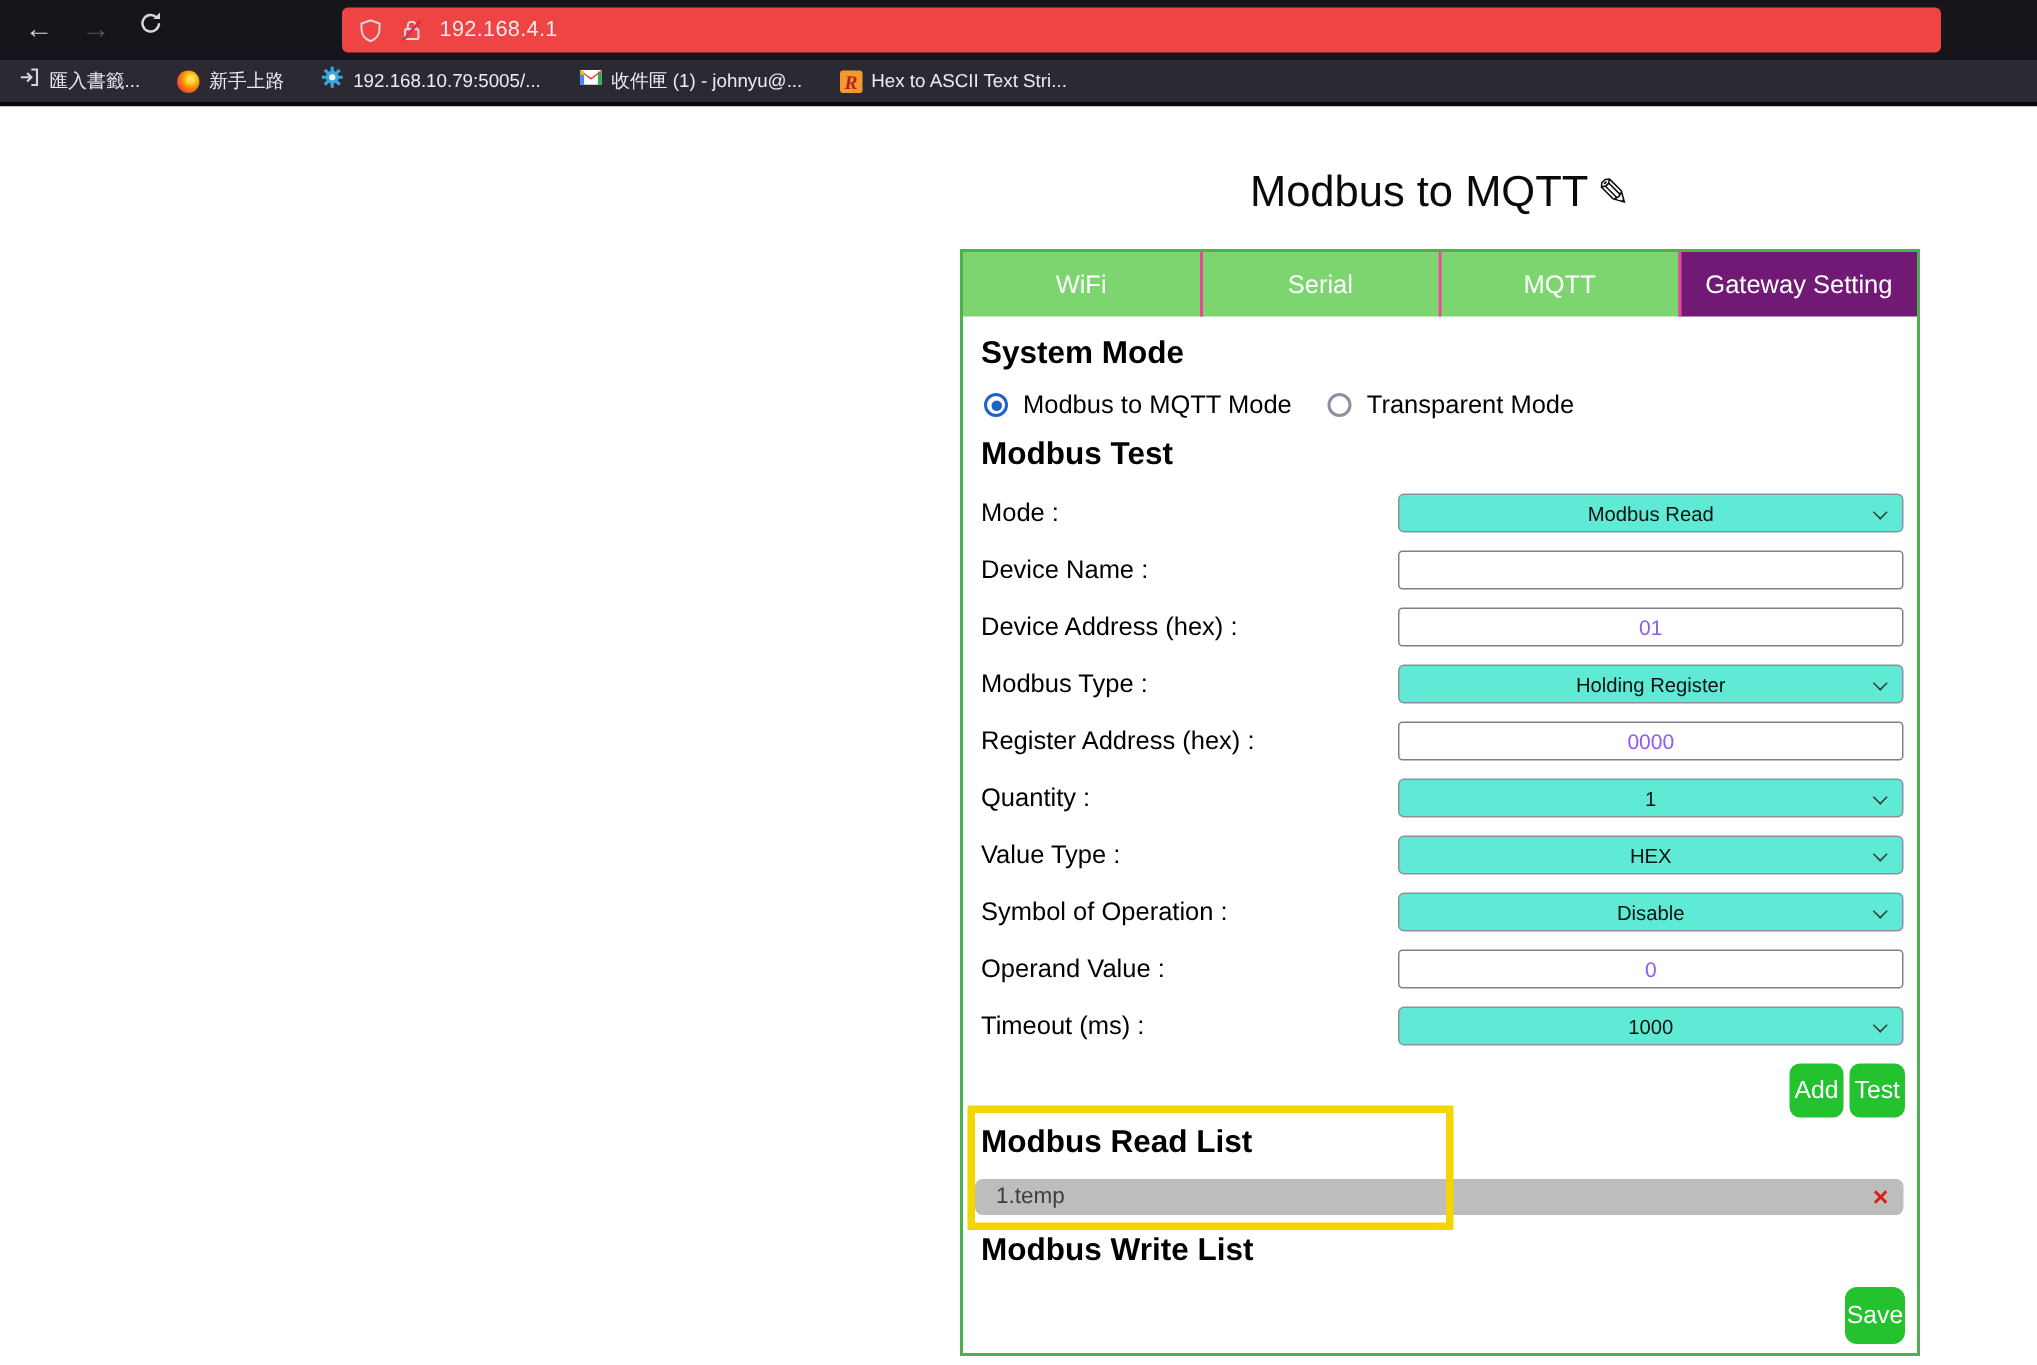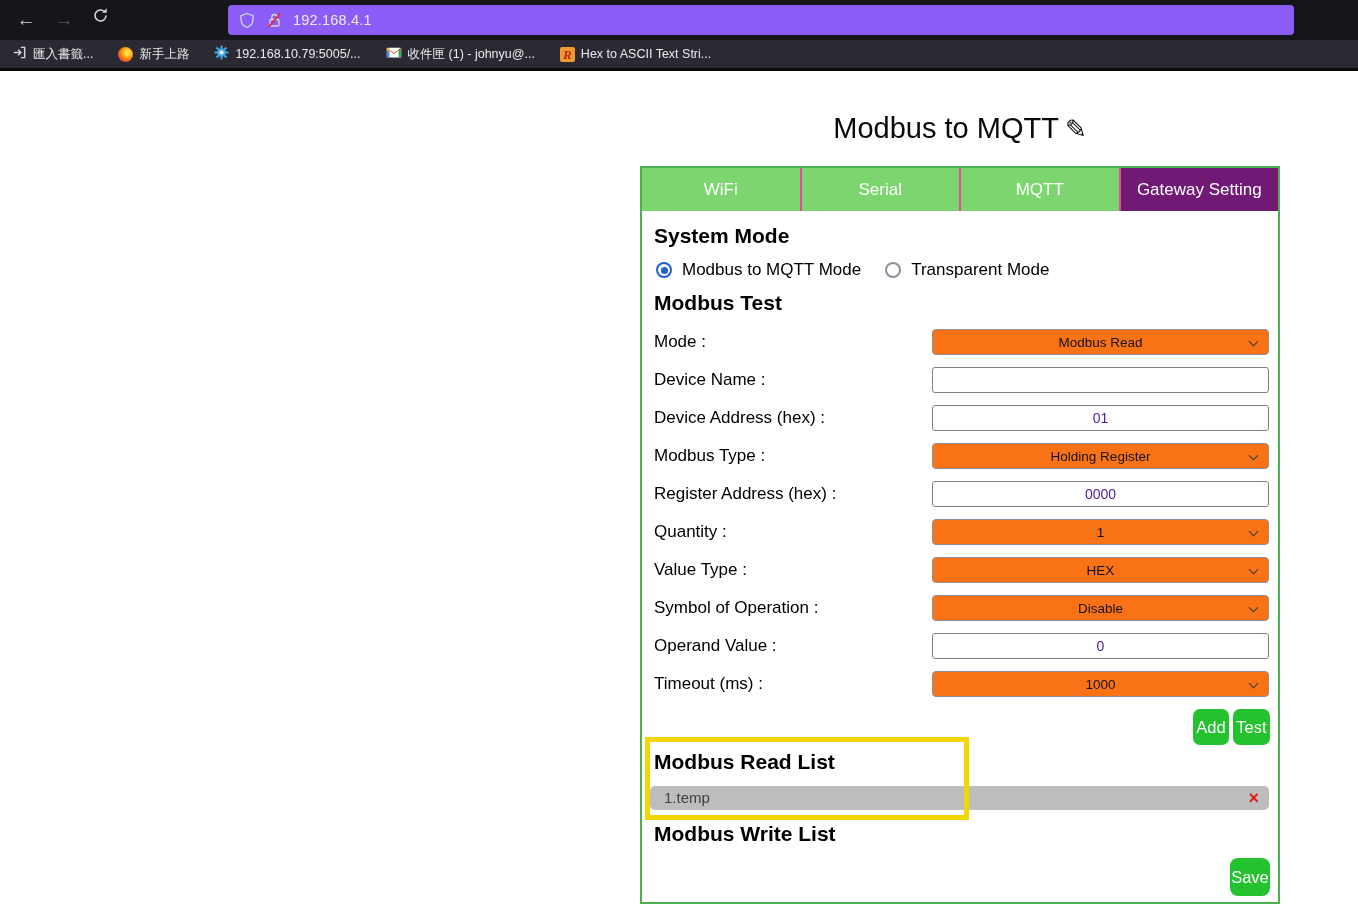--- a/index.html
+++ b/index.html
@@ -3,21 +3,21 @@
 <meta charset="utf-8">
 <style>
   * { margin:0; padding:0; box-sizing:border-box; }
   html,body { width:1358px; height:910px; background:#fff; font-family:"Liberation Sans", sans-serif; overflow:hidden; }
   body { position:relative; }
 
   
   .nav-toolbar { position:absolute; left:0; top:0; width:1358px; height:40px; background:#16151B; }
   .nav-btn { position:absolute; top:9px; font-size:19px; color:#D8D7DB; width:24px; text-align:center; line-height:22px; }
   .nav-btn.disabled { color:#56555F; }
-  .urlbar { position:absolute; left:228px; top:5px; width:1066px; height:30px; background:#8b5cf6; border-radius:4px; display:flex; align-items:center; }
+  .urlbar { position:absolute; left:228px; top:5px; width:1066px; height:30px; background:#ef4444; border-radius:4px; display:flex; align-items:center; }
   .urlbar .ic { display:inline-flex; margin-left:11px; }
   .url-text { color:#EDEDEF; font-size:14.5px; margin-left:10px; letter-spacing:.2px; }
 
   .bookmarks-bar { position:absolute; left:0; top:40px; width:1358px; height:28px; background:#2B2A33; display:flex; align-items:center; padding-left:12px; gap:25px; }
   .bm { display:flex; align-items:center; gap:6px; height:22px; }
   .bm-label { color:#EBEBEE; font-size:12.5px; white-space:nowrap; }
   .firefox-logo { width:15px; height:15px; border-radius:50%; background:radial-gradient(circle at 62% 38%, #ffe14d 0 16%, #ff9500 42%, #e6473a 72%, #b5007f 100%); display:inline-block; }
   .r-logo { width:15px; height:15px; background:#F4992C; border-radius:2px; color:#B3261E; font-family:"Liberation Serif", serif; font-style:italic; font-weight:bold; font-size:13px; line-height:15px; text-align:center; display:inline-block; }
   .chrome-sep { position:absolute; left:0; top:68px; width:1358px; height:3px; background:#09090B; }
 
@@ -36,24 +36,24 @@
 
   .radio-row { position:absolute; left:14px; top:92px; display:flex; align-items:center; gap:10px; font-size:17px; color:#000; }
   .radio { width:16px; height:16px; border-radius:50%; display:inline-block; position:relative; }
   .radio.on { border:2px solid #1F63C4; }
   .radio.on::after { content:""; position:absolute; left:2.5px; top:2.5px; width:7px; height:7px; border-radius:50%; background:#1F63C4; }
   .radio.off { border:2px solid #8F8F9D; background:#fff; }
   .radio-label { margin-right:14px; }
 
   .row { position:absolute; left:0; width:636px; height:26px; }
   .flabel { position:absolute; left:12px; top:3px; font-size:17px; color:#000; }
-  .select { position:absolute; left:290px; width:337px; height:26px; background:#f97316; border:1px solid #8F8F9D; border-radius:4px; }
+  .select { position:absolute; left:290px; width:337px; height:26px; background:#5eead4; border:1px solid #8F8F9D; border-radius:4px; }
   .sval { position:absolute; left:0; right:0; top:0; text-align:center; font-size:13.5px; line-height:25px; color:#111; }
   .chev { position:absolute; right:11px; top:8px; width:7px; height:7px; border-right:1.7px solid #3a3a3a; border-bottom:1.7px solid #3a3a3a; transform:rotate(45deg); }
-  .tinput { position:absolute; left:290px; width:337px; height:26px; background:#fff; border:1px solid #818181; border-radius:3px; text-align:center; font-size:14px; font-family:"Liberation Sans", sans-serif; color:#4c1d95; }
+  .tinput { position:absolute; left:290px; width:337px; height:26px; background:#fff; border:1px solid #818181; border-radius:3px; text-align:center; font-size:14px; font-family:"Liberation Sans", sans-serif; color:#8b5cf6; }
 
   .green-btn { position:absolute; background:#25C22F; color:#fff; border:none; border-radius:7px; font-size:16.5px; font-family:"Liberation Sans", sans-serif; text-align:center; }
 
   .list-row { position:absolute; left:8px; width:619px; height:24px; background:#BDBDBD; border-radius:5px; }
   .list-name { position:absolute; left:14px; top:3px; font-size:15px; color:#404040; }
   .list-del { position:absolute; right:10px; top:0px; font-size:18px; font-weight:bold; color:#DE1B17; line-height:24px; }
 
   .annotation { position:absolute; left:3px; top:569px; width:324px; height:83px; border:5px solid #F2D600; pointer-events:none; }
 </style>
 </head>

